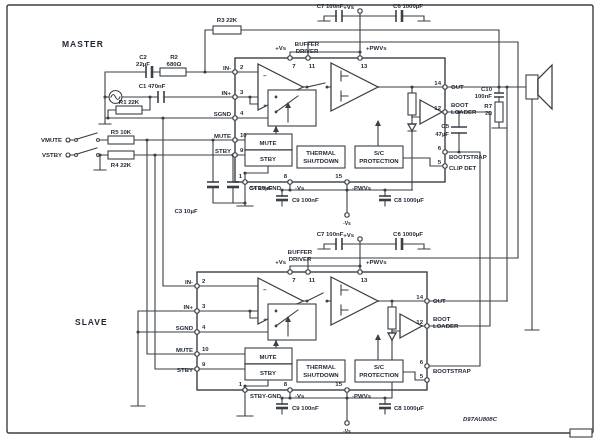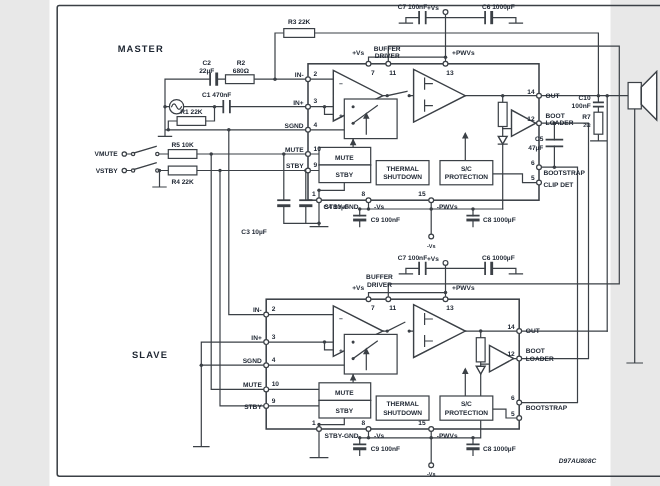--- a/index.html
+++ b/index.html
@@ -1,16 +1,16 @@
 <!DOCTYPE html>
 <html><head>
 <meta charset="utf-8">
 <style>
   html,body{margin:0;padding:0;background:#e8e8e8;}
-  .stage{width:510px;height:442px;background:#ffffff;position:relative;margin:0 auto;
+  .stage{width:600px;height:442px;background:#ffffff;position:relative;margin:0 auto;
          font-family:"Liberation Sans",sans-serif;}
   svg{display:block}
   .wire{stroke:#3b4046;stroke-width:1.1;fill:none;stroke-linecap:square}
   .plate{stroke:#3b4046;stroke-width:1.6;fill:none}
   .plateK{stroke:#3b4046;stroke-width:2.6;fill:none}
   .box{fill:#ffffff;stroke:#3b4046;stroke-width:1.1}
   .icbox{fill:none;stroke:#3b4046;stroke-width:1.4}
   .tri{fill:#ffffff;stroke:#3b4046;stroke-width:1.3}
   .dot{fill:#3b4046;stroke:none}
   .pin{fill:#ffffff;stroke:#3b4046;stroke-width:1.1}

